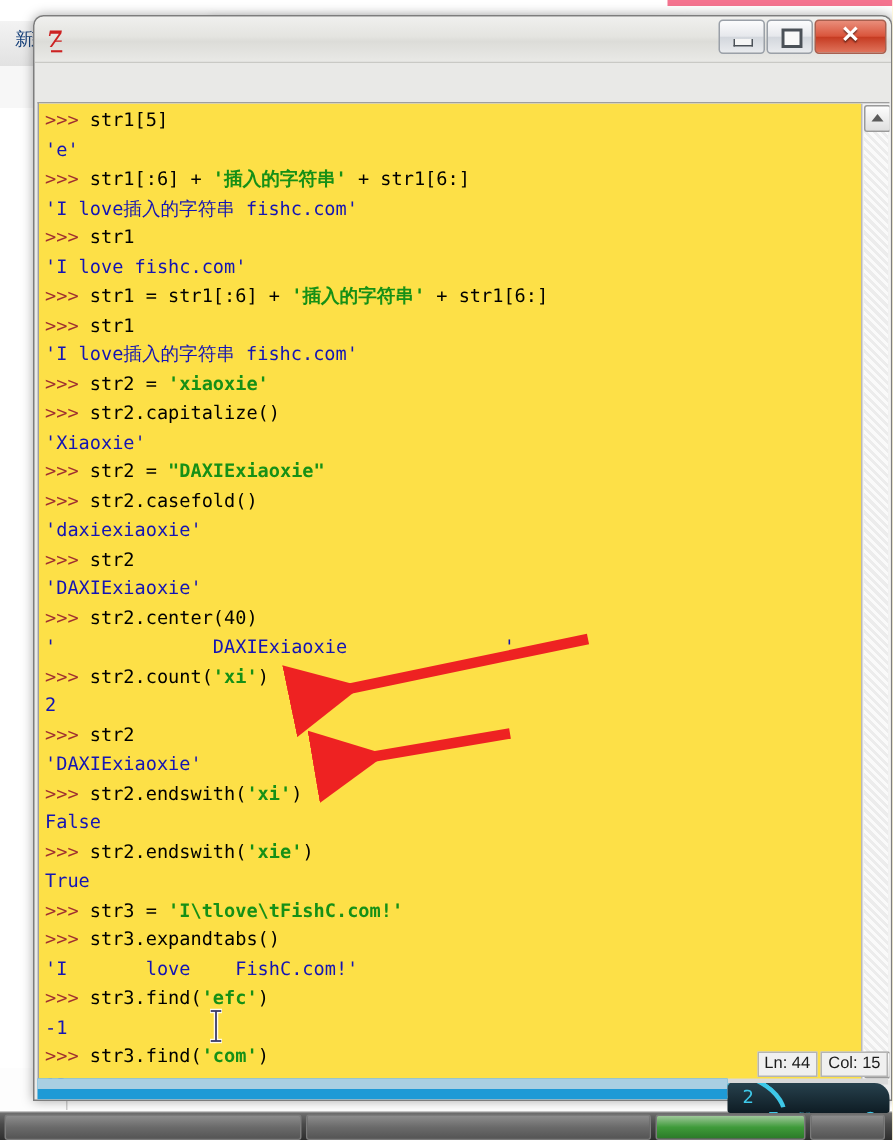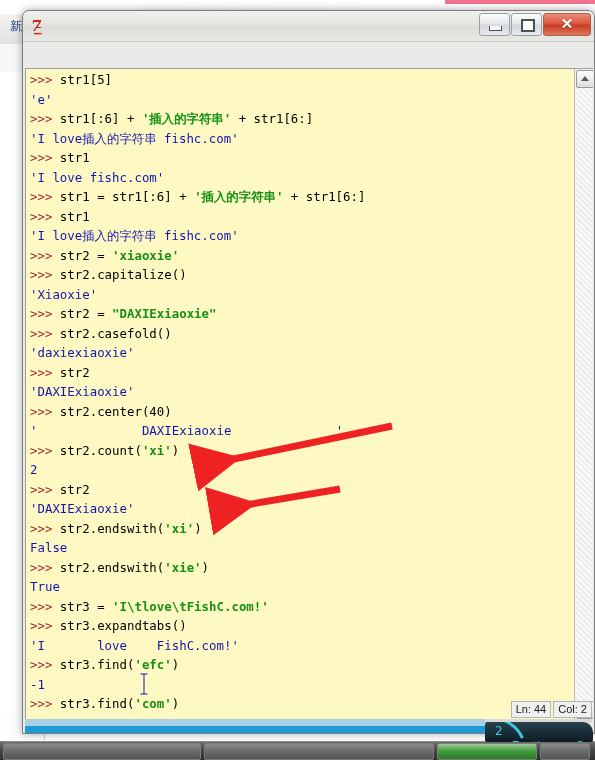--- a/index.html
+++ b/index.html
@@ -209,21 +209,21 @@
     border: 1px solid #9e9e9e;
     border-right: none;
     border-bottom: none;
     overflow: hidden;
   }
   .text-pane {
     position: absolute;
     left: 0; top: 0;
     width: 548px;
     height: 651px;
-    background: #fef9c3;
+    background: #fde047;
     overflow: hidden;
   }
   .code {
     position: absolute;
     left: 4px;
     top: 1px;
     font-family: "DejaVu Sans Mono", "Liberation Mono", monospace;
     font-size: 12.4px;
     line-height: 19.5px;
     white-space: pre;
@@ -443,21 +443,21 @@
           <span class="vs-arrow up"></span>
         </div>
         <div class="vs-btn down">
           <span class="vs-arrow down"></span>
         </div>
       </div>
     </div>
 
     <div class="statusbar">
       <div class="status-cell">Ln: 44</div>
-      <div class="status-cell">Col: 2</div>
+      <div class="status-cell">Col: 15</div>
     </div>
 
     <div class="hscroll">
       <div class="hs-rest"></div>
       <div class="hs-thumb">
         <div class="hs-thumb-hi"></div>
       </div>
     </div>
   </div>
 

